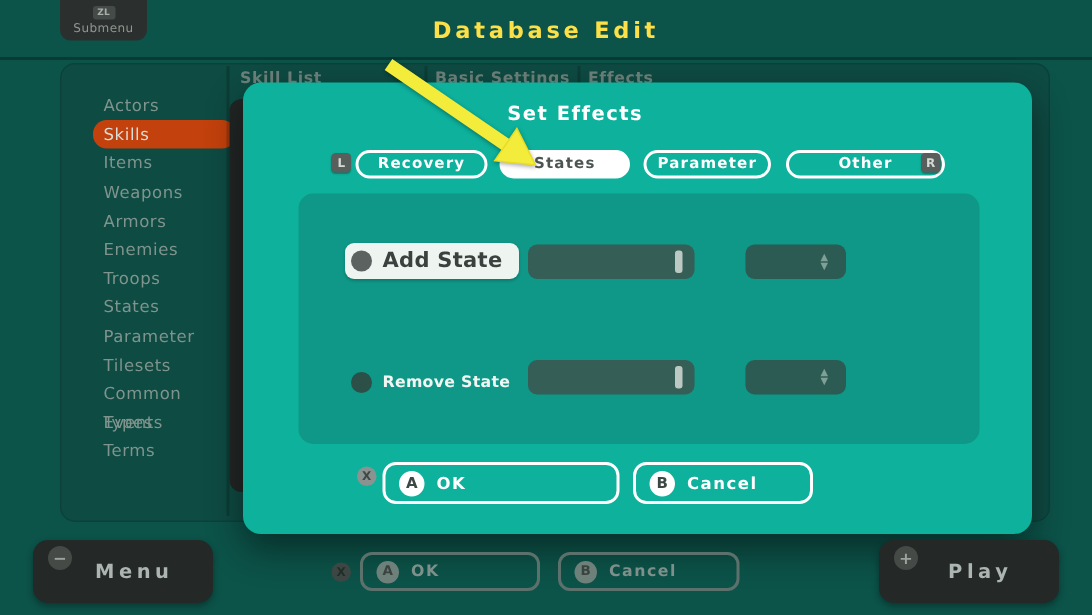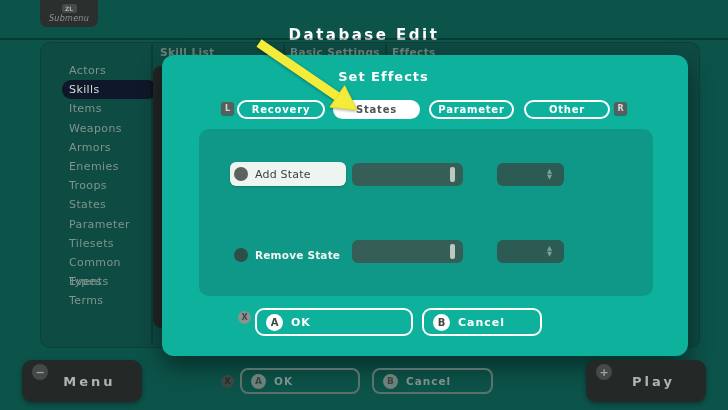--- a/index.html
+++ b/index.html
@@ -7,46 +7,46 @@
     position:relative;width:728px;height:410px;overflow:hidden;
     background:#0C5349;
     font-family:"DejaVu Sans","Liberation Sans",sans-serif;
     -webkit-font-smoothing:antialiased;
   }
   .abs{position:absolute;}
 
   
   .page-title{
     left:0;top:11px;width:100%;text-align:center;
-    font-size:15px;font-weight:bold;letter-spacing:2.5px;color:#ffffff;margin-top:15px;
+    font-size:15px;font-weight:bold;letter-spacing:2.5px;color:#fde047;
   }
   .header-line{left:0;top:38px;width:100%;height:2px;background:rgba(0,0,0,.28);}
   .submenu-btn{
     left:40px;top:0;width:58px;height:27px;background:#2B302E;
     border-radius:0 0 7px 7px;display:flex;flex-direction:column;align-items:center;justify-content:center;
     cursor:pointer;
   }
   .zl-badge{
     width:15px;height:9px;background:#454B48;border-radius:2px;margin-bottom:1px;
     font-size:6px;font-weight:bold;color:#A9B0AB;display:flex;align-items:center;justify-content:center;
   }
-  .submenu-label{font-size:8px;color:#8F9691;letter-spacing:.3px;font-style:italic;}
+  .submenu-label{font-size:8px;color:#8F9691;letter-spacing:.3px;}
 
   
   .bg-panel{
     left:40px;top:42px;width:660px;height:306px;background:#0E4B43;
     border-radius:10px;box-shadow:inset 0 0 0 1px rgba(0,0,0,.12);
   }
   .sidebar{left:46px;top:45px;width:100px;margin:16px;padding:0;list-style:none;}
   .sidebar li{
     height:19.2px;line-height:19.2px;padding-left:7px;
     font-size:11px;color:#7F948D;letter-spacing:.4px;cursor:pointer;
     border-radius:9px;width:88px;
   }
-  .sidebar li.selected{background:#0f172a;color:#D8DED9;}
+  .sidebar li.selected{background:#c2410c;color:#D8DED9;}
   .v-divider{top:44px;width:2px;height:300px;background:rgba(0,0,0,.18);}
   .col-header{top:46px;font-size:10.5px;font-weight:bold;color:#6E837C;letter-spacing:.4px;}
   .dark-listbox{left:153px;top:66px;width:120px;height:262px;background:#212625;border-radius:8px;}
 
   
   .modal{
     left:162px;top:55px;width:526px;height:301px;background:#0DB19C;
     border-radius:12px;box-shadow:0 10px 24px rgba(0,0,0,.45);
   }
   .modal-title{
@@ -67,21 +67,21 @@
   }
   .tab.selected{background:#FFFFFF;color:#4D5552;}
   .inner-panel{left:199px;top:129px;width:454px;height:167px;background:#0F9787;border-radius:10px;}
 
   .option-pill{
     left:230px;top:162px;width:116px;height:24px;background:#EEF4EF;border-radius:6px;
     display:flex;align-items:center;cursor:pointer;box-shadow:0 1px 2px rgba(0,0,0,.2);
   }
   .radio-dot{width:14px;height:14px;border-radius:50%;}
   .radio-dark{background:#5C625F;margin-left:4px;}
-  .option-pill .opt-label{font-size:11px;font-weight:normal;color:#3B413E;margin-left:7px;letter-spacing:.2px;}
+  .option-pill .opt-label{font-size:14px;font-weight:bold;color:#3B413E;margin-left:7px;letter-spacing:.2px;}
   .option-plain{
     left:230px;top:243px;height:24px;display:flex;align-items:center;cursor:pointer;
   }
   .radio-teal{background:#2C4F48;margin-left:4px;}
   .option-plain .opt-label{font-size:10.5px;font-weight:bold;color:#F1F6F3;margin-left:7px;letter-spacing:.2px;}
 
   .value-input{
     width:111px;height:23px;background:#355E57;border-radius:6px;cursor:text;position:absolute;
   }
   .text-cursor{position:absolute;right:8px;top:4px;width:5px;height:15px;background:#BCC9C2;border-radius:2px;}
@@ -167,21 +167,21 @@
   <div class="abs v-divider" style="left:385px;"></div>
   <div class="abs col-header" style="left:392px;">Effects</div>
 
   <div class="abs modal"></div>
   <div class="abs modal-title">Set Effects</div>
 
   <div class="abs shoulder-badge" style="left:221px;top:102px;">L</div>
   <button class="abs tab" style="left:237px;width:88px;">Recovery</button>
   <button class="abs tab selected" style="left:333px;width:87px;">States</button>
   <button class="abs tab" style="left:429px;width:85px;">Parameter</button>
-  <button class="abs tab" style="left:524px;width:86px;">Other</button>
+  <button class="abs tab" style="left:524px;width:106px;">Other</button>
   <div class="abs shoulder-badge" style="left:614px;top:102px;">R</div>
 
   <div class="abs inner-panel"></div>
 
   <div class="abs option-pill">
     <div class="radio-dot radio-dark"></div>
     <div class="opt-label">Add State</div>
   </div>
   <div class="abs value-input" style="left:352px;top:163px;">
     <span></span>

